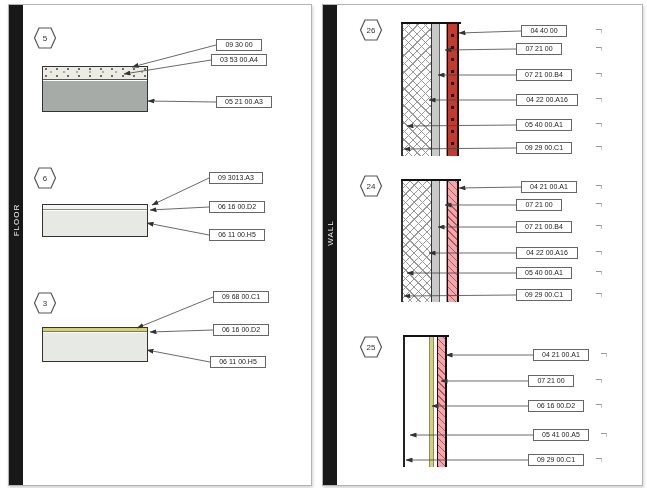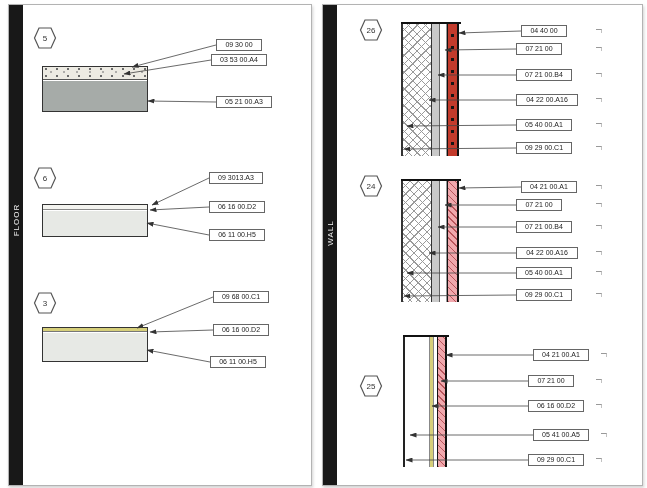--- a/index.html
+++ b/index.html
@@ -120,21 +120,21 @@
         <polygon points="6,2 18,2 22.5,12 18,22 6,22 1.5,12"></polygon>
       </svg>
     <span class="hex-num">26</span>
   </div>
   <div class="hex" style="left:359px;top:174px;">
     <svg viewBox="0 0 24 24">
         <polygon points="6,2 18,2 22.5,12 18,22 6,22 1.5,12"></polygon>
       </svg>
     <span class="hex-num">24</span>
   </div>
-  <div class="hex" style="left:359px;top:335px;margin-top:39px;">
+  <div class="hex" style="left:359px;top:335px;">
     <svg viewBox="0 0 24 24">
         <polygon points="6,2 18,2 22.5,12 18,22 6,22 1.5,12"></polygon>
       </svg>
     <span class="hex-num">25</span>
   </div>
 
   <div class="geom" style="left:401px;top:22px;width:60px;height:134px;">
     <div class="layer xhatch" style="left:0;top:0;bottom:0;width:31px;"></div>
     <div class="layer sheathing" style="left:31px;top:0;bottom:0;width:8px;"></div>
     <div class="layer cavity" style="left:39px;top:0;bottom:0;width:7px;"></div>

